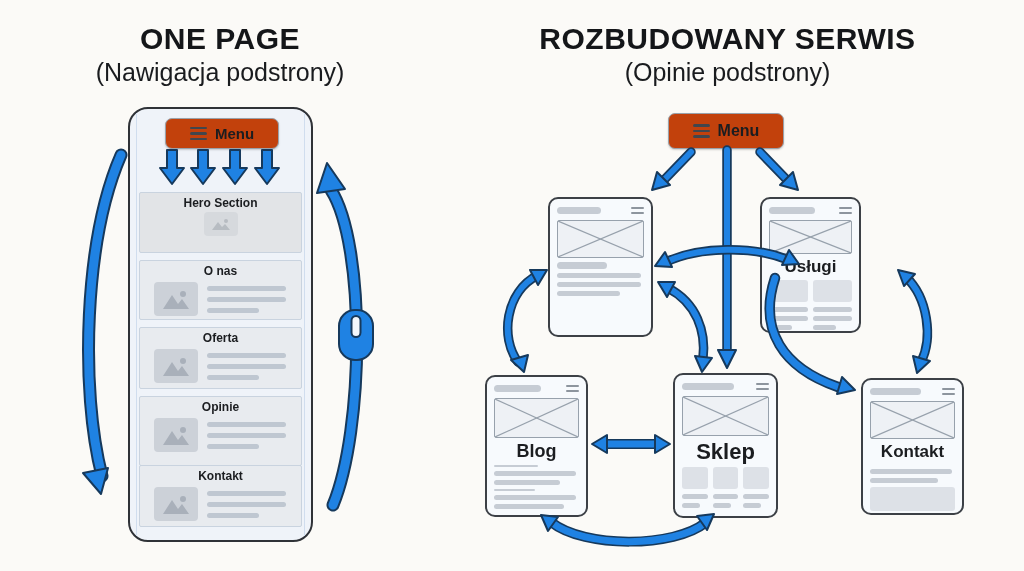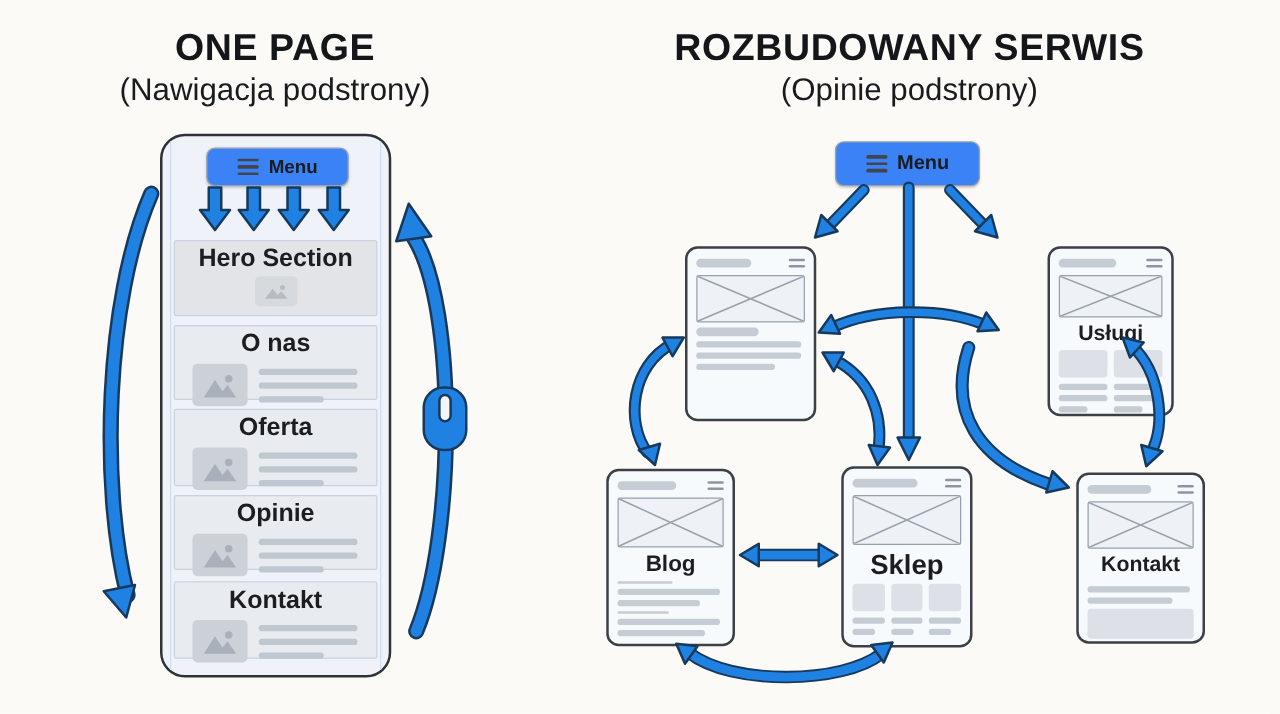--- a/index.html
+++ b/index.html
@@ -8,31 +8,31 @@
 
   
   .hgroup{position:absolute;text-align:center}
   .hgroup .h1{font-size:30px;font-weight:bold;color:#141619;letter-spacing:.5px}
   .hgroup .h2{font-size:25px;font-weight:normal;color:#191b1e;margin-top:2px}
 
   
   .phone{position:absolute;left:128px;top:107px;width:185px;height:435px;background:var(--phone-bg,#eff3f9);
          border:2.5px solid #2f3237;border-radius:20px;box-sizing:border-box}
   .phone .guide{position:absolute;top:4px;bottom:4px;width:1px;background:#d0ddee}
-  .menu-btn{display:flex;align-items:center;justify-content:center;gap:8px;background:#3b82f6;
+  .menu-btn{display:flex;align-items:center;justify-content:center;gap:8px;background:#c2410c;
             border:1.5px solid #9aa1aa;border-radius:7px;box-shadow:0 1px 2px rgba(0,0,0,.18);
             color:#1b1d20;font-weight:bold}
   .menu-btn.left-menu{position:absolute;left:35px;top:9px;width:112px;height:29px;font-size:15px}
   .menu-btn.right-menu{position:absolute;left:668px;top:113px;width:114px;height:34px;font-size:16px}
   .burger{display:inline-block}
   .burger i{display:block;width:17px;height:2.5px;background:#41464d;border-radius:2px;margin:3px 0}
   .sec{position:absolute;left:9px;right:9px;background:#e8ebef;border:1px solid #c9d3df;
        border-radius:2px;box-sizing:border-box;padding-top:3px;text-align:center}
   .sec.hero{background:#e2e4e7}
-  .sec .t{font-size:20px;font-weight:bold;color:#1b1d20}
+  .sec .t{font-size:12px;font-weight:bold;color:#1b1d20}
   .sec .row{display:flex;align-items:flex-start;gap:9px;padding:4px 12px 0 14px}
   .img-ph{flex:0 0 auto;width:44px;height:34px;background:#ccd1d8;border-radius:4px;
           display:flex;align-items:center;justify-content:center}
   .img-ph.small{width:34px;height:24px;margin:2px auto 0;background:#d6d9dd}
   .bars{flex:1;display:flex;flex-direction:column;gap:6px;padding-top:4px}
   .bar{height:5px;border-radius:2.5px;background:#bfc7d1}
 
   
   .card{position:absolute;background:var(--card-bg,#f7fafd);border:2px solid var(--card-border,#3c4046);
         border-radius:10px;padding:6px 7px;box-sizing:border-box;display:flex;flex-direction:column;
@@ -116,21 +116,21 @@
             </svg>
         </span>
         <span class="bars">
           <span class="bar" style="width:96%"></span>
             <span class="bar" style="width:96%"></span>
             <span class="bar" style="width:64%"></span>
         </span>
       </div>
     </div>
 
-    <div class="sec" style="top:287px;height:60px">
+    <div class="sec" style="top:287px;height:70px">
       <div class="t">Opinie</div>
       <div class="row">
         <span class="img-ph">
           <svg width="30" height="22" viewBox="0 0 30 22">
               <path d="M2 21 L11 7 L17 16 L21 11 L28 21 Z" fill="#a9b0ba"></path>
               <circle cx="22" cy="6" r="3" fill="#a9b0ba"></circle>
             </svg>
         </span>
         <span class="bars">
           <span class="bar" style="width:96%"></span>
@@ -185,21 +185,21 @@
           <line class="xline" x1="0" y1="0" x2="100" y2="46"></line>
           <line class="xline" x1="0" y1="46" x2="100" y2="0"></line>
         </svg>
     </div>
     <span class="pill" style="width:58%"></span>
     <span class="cbar" style="width:96%"></span>
     <span class="cbar" style="width:96%"></span>
     <span class="cbar" style="width:72%"></span>
   </div>
 
-  <div class="card" style="left:838px;top:197px;width:101px;height:136px">
+  <div class="card" style="left:760px;top:197px;width:101px;height:136px">
     <div class="chead">
       <span class="pill" style="width:55%"></span>
       <span class="mini-burger">
           <i></i>
           <i></i>
         </span>
     </div>
     <div class="xbox" style="height:32px">
       <svg viewBox="0 0 100 46" preserveAspectRatio="none">
           <line class="xline" x1="0" y1="0" x2="100" y2="46"></line>

